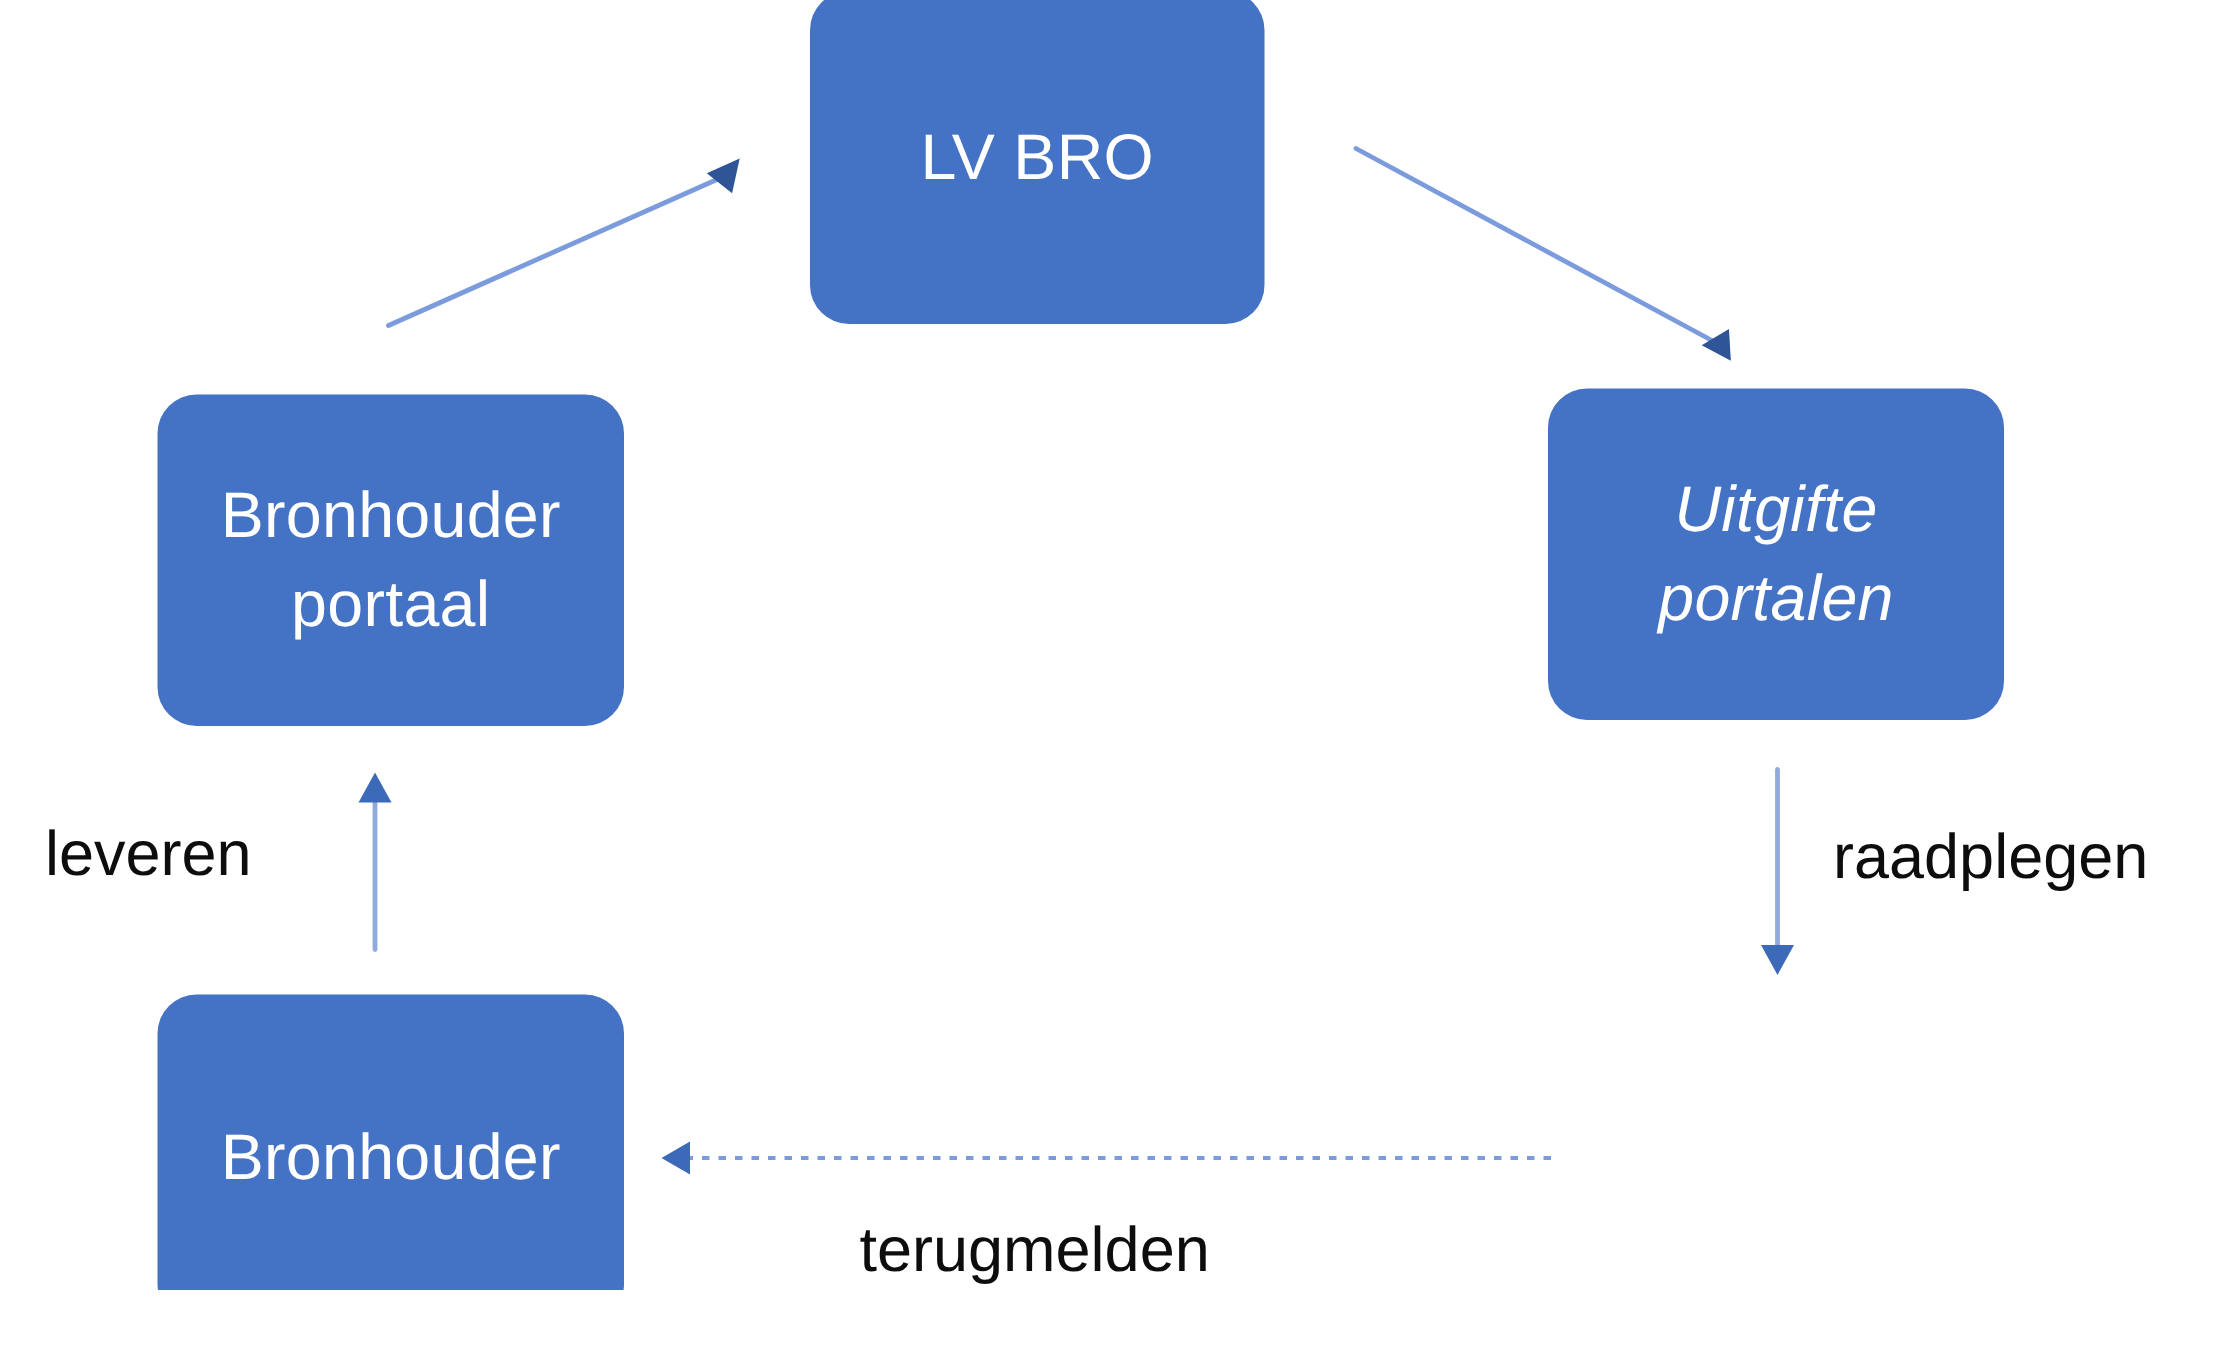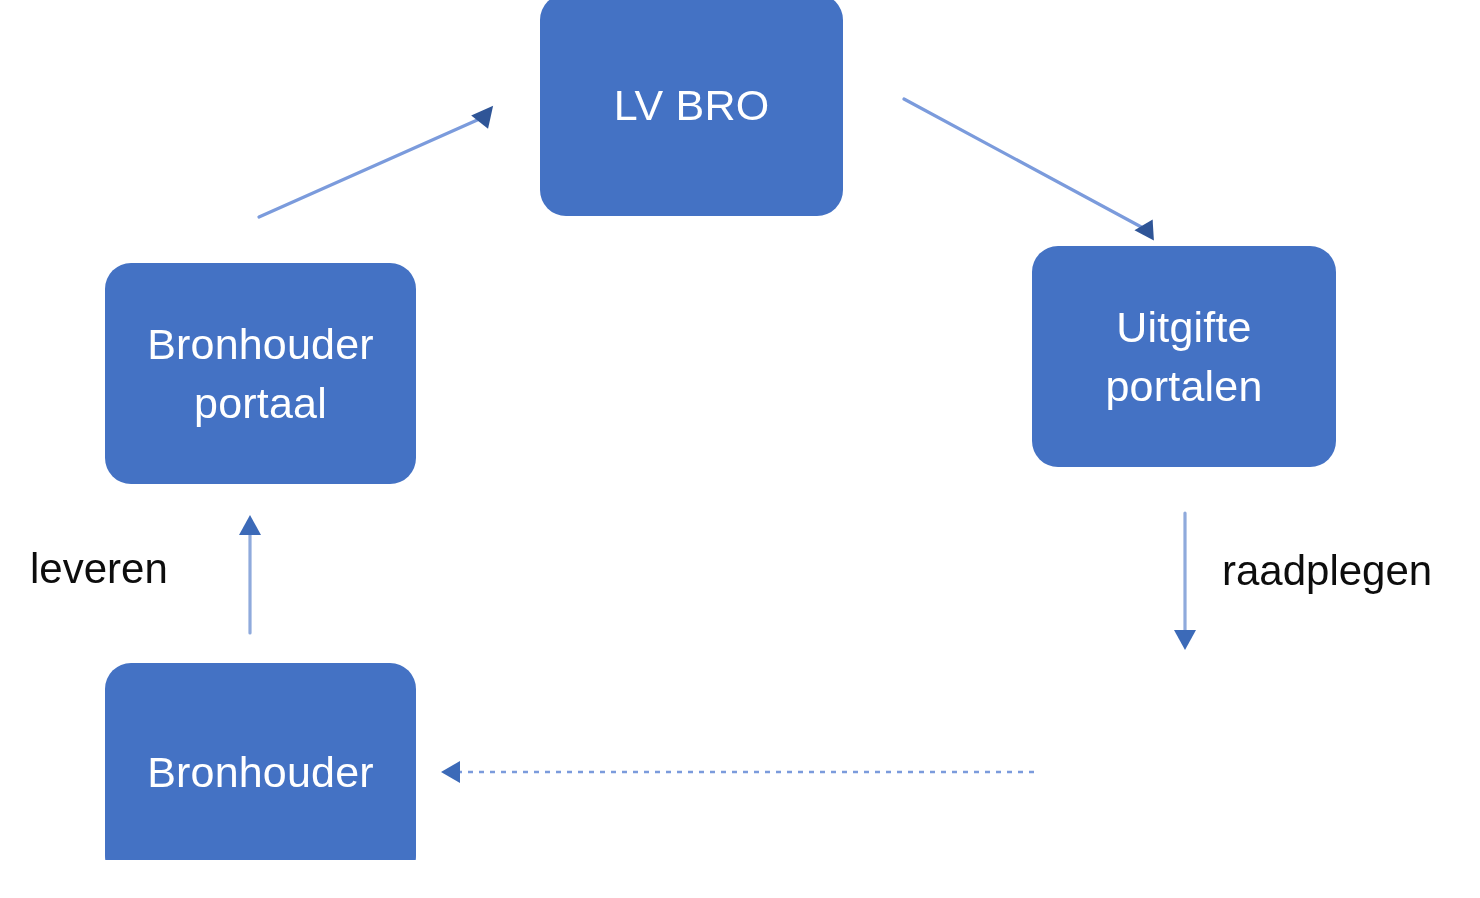--- a/index.html
+++ b/index.html
@@ -35,21 +35,21 @@
     padding: 4px 10px;
     -webkit-font-smoothing: antialiased;
   }
   .node-label {
     display: block;
     white-space: pre-line;
   }
   
   #node-lv-bro      { left: 540px;  top: -6px;  width: 303px; height: 222px; }
   #node-bronhouder-portaal { left: 105px; top: 263px; width: 311px; height: 221px; }
-  #node-uitgifte-portalen  { left: 1032px; top: 246px; width: 304px; height: 221px; }
+  #node-uitgifte-portalen  { left: 1032px; top: 259px; width: 304px; height: 221px; font-style: italic; }
   #node-bronhouder  { left: 105px;  top: 663px; width: 311px; height: 219px; }
   #node-afnemer     { left: 1032px; top: 663px; width: 304px; height: 219px; }
 
   .edge-label {
     position: absolute;
     color: #0d0d0d;
     font-size: 42px;
     line-height: 1;
     white-space: nowrap;
   }
@@ -115,14 +115,15 @@
 
   <div class="node" id="node-bronhouder">
     <span class="node-label">Bronhouder</span>
   </div>
 
 
   <div class="edge-label" id="label-leveren">leveren</div>
 
   <div class="edge-label" id="label-raadplegen">raadplegen</div>
 
+  <div class="edge-label" id="label-terugmelden">terugmelden</div>
 
 </div>
 
 </body></html>

